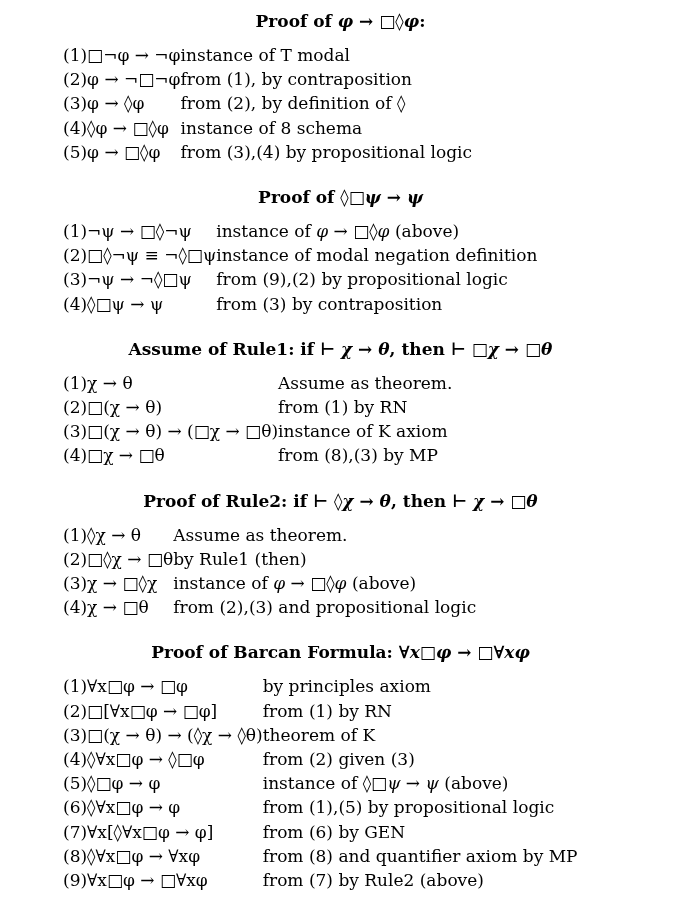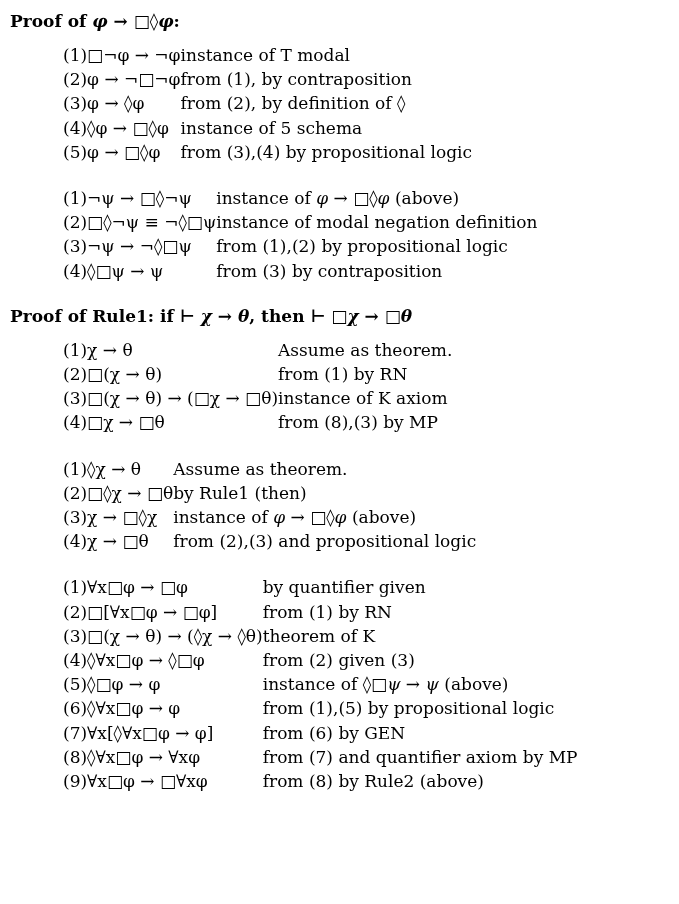--- a/index.html
+++ b/index.html
@@ -19,20 +19,21 @@
     padding: 10px 8px 0 10px;
   }
   .proof {
     margin-bottom: 22px;
   }
   .proof-title {
     font-size: 17px;
     font-weight: bold;
     line-height: 22px;
     margin: 0 0 11px 0;
+    text-align: center;
   }
   .proof-title .math {
     font-weight: bold;
   }
   .math {
   }
   table.steps {
     border-collapse: collapse;
     margin-left: 53px;
   }
@@ -78,60 +79,61 @@
             <td class="just"><span class="seg">from (1), by contraposition</span></td>
           </tr>
           <tr>
             <td class="num">(3)</td>
             <td class="formula math">φ → ◊φ</td>
             <td class="just"><span class="seg">from (2), by definition of </span><span class="seg math">◊</span></td>
           </tr>
           <tr>
             <td class="num">(4)</td>
             <td class="formula math">◊φ → □◊φ</td>
-            <td class="just"><span class="seg">instance of 5 schema</span></td>
+            <td class="just"><span class="seg">instance of 8 schema</span></td>
           </tr>
           <tr>
             <td class="num">(5)</td>
             <td class="formula math">φ → □◊φ</td>
             <td class="just"><span class="seg">from (3),(4) by propositional logic</span></td>
           </tr>
         </tbody>
     </table>
   </section>
 
   <section class="proof">
+    <h2 class="proof-title"><span class="seg">Proof of </span><span class="seg math">◊□ψ → ψ</span></h2>
     <table class="steps">
       <tbody>
           <tr>
             <td class="num">(1)</td>
             <td class="formula math">¬ψ → □◊¬ψ</td>
             <td class="just"><span class="seg">instance of </span><span class="seg math">φ → □◊φ</span><span class="seg"> (above)</span></td>
           </tr>
           <tr>
             <td class="num">(2)</td>
             <td class="formula math">□◊¬ψ ≡ ¬◊□ψ</td>
             <td class="just"><span class="seg">instance of modal negation definition</span></td>
           </tr>
           <tr>
             <td class="num">(3)</td>
             <td class="formula math">¬ψ → ¬◊□ψ</td>
-            <td class="just"><span class="seg">from (1),(2) by propositional logic</span></td>
+            <td class="just"><span class="seg">from (9),(2) by propositional logic</span></td>
           </tr>
           <tr>
             <td class="num">(4)</td>
             <td class="formula math">◊□ψ → ψ</td>
             <td class="just"><span class="seg">from (3) by contraposition</span></td>
           </tr>
         </tbody>
     </table>
   </section>
 
   <section class="proof">
-    <h2 class="proof-title"><span class="seg">Proof of Rule1: if </span><span class="seg math">⊢ χ → θ</span><span class="seg">, then </span><span class="seg math">⊢ □χ → □θ</span></h2>
+    <h2 class="proof-title"><span class="seg">Assume of Rule1: if </span><span class="seg math">⊢ χ → θ</span><span class="seg">, then </span><span class="seg math">⊢ □χ → □θ</span></h2>
     <table class="steps">
       <tbody>
           <tr>
             <td class="num">(1)</td>
             <td class="formula math">χ → θ</td>
             <td class="just"><span class="seg">Assume as theorem.</span></td>
           </tr>
           <tr>
             <td class="num">(2)</td>
             <td class="formula math">□(χ → θ)</td>
@@ -145,20 +147,21 @@
           <tr>
             <td class="num">(4)</td>
             <td class="formula math">□χ → □θ</td>
             <td class="just"><span class="seg">from (8),(3) by MP</span></td>
           </tr>
         </tbody>
     </table>
   </section>
 
   <section class="proof">
+    <h2 class="proof-title"><span class="seg">Proof of Rule2: if </span><span class="seg math">⊢ ◊χ → θ</span><span class="seg">, then </span><span class="seg math">⊢ χ → □θ</span></h2>
     <table class="steps">
       <tbody>
           <tr>
             <td class="num">(1)</td>
             <td class="formula math">◊χ → θ</td>
             <td class="just"><span class="seg">Assume as theorem.</span></td>
           </tr>
           <tr>
             <td class="num">(2)</td>
             <td class="formula math">□◊χ → □θ</td>
@@ -172,26 +175,27 @@
           <tr>
             <td class="num">(4)</td>
             <td class="formula math">χ → □θ</td>
             <td class="just"><span class="seg">from (2),(3) and propositional logic</span></td>
           </tr>
         </tbody>
     </table>
   </section>
 
   <section class="proof">
+    <h2 class="proof-title"><span class="seg">Proof of Barcan Formula: </span><span class="seg math">∀x□φ → □∀xφ</span></h2>
     <table class="steps">
       <tbody>
           <tr>
             <td class="num">(1)</td>
             <td class="formula math">∀x□φ → □φ</td>
-            <td class="just"><span class="seg">by quantifier given</span></td>
+            <td class="just"><span class="seg">by principles axiom</span></td>
           </tr>
           <tr>
             <td class="num">(2)</td>
             <td class="formula math">□[∀x□φ → □φ]</td>
             <td class="just"><span class="seg">from (1) by RN</span></td>
           </tr>
           <tr>
             <td class="num">(3)</td>
             <td class="formula math">□(χ → θ) → (◊χ → ◊θ)</td>
             <td class="just"><span class="seg">theorem of K</span></td>
@@ -212,24 +216,24 @@
             <td class="just"><span class="seg">from (1),(5) by propositional logic</span></td>
           </tr>
           <tr>
             <td class="num">(7)</td>
             <td class="formula math">∀x[◊∀x□φ → φ]</td>
             <td class="just"><span class="seg">from (6) by GEN</span></td>
           </tr>
           <tr>
             <td class="num">(8)</td>
             <td class="formula math">◊∀x□φ → ∀xφ</td>
-            <td class="just"><span class="seg">from (7) and quantifier axiom by MP</span></td>
+            <td class="just"><span class="seg">from (8) and quantifier axiom by MP</span></td>
           </tr>
           <tr>
             <td class="num">(9)</td>
             <td class="formula math">∀x□φ → □∀xφ</td>
-            <td class="just"><span class="seg">from (8) by Rule2 (above)</span></td>
+            <td class="just"><span class="seg">from (7) by Rule2 (above)</span></td>
           </tr>
         </tbody>
     </table>
   </section>
 
 </div>
 
 </body></html>

